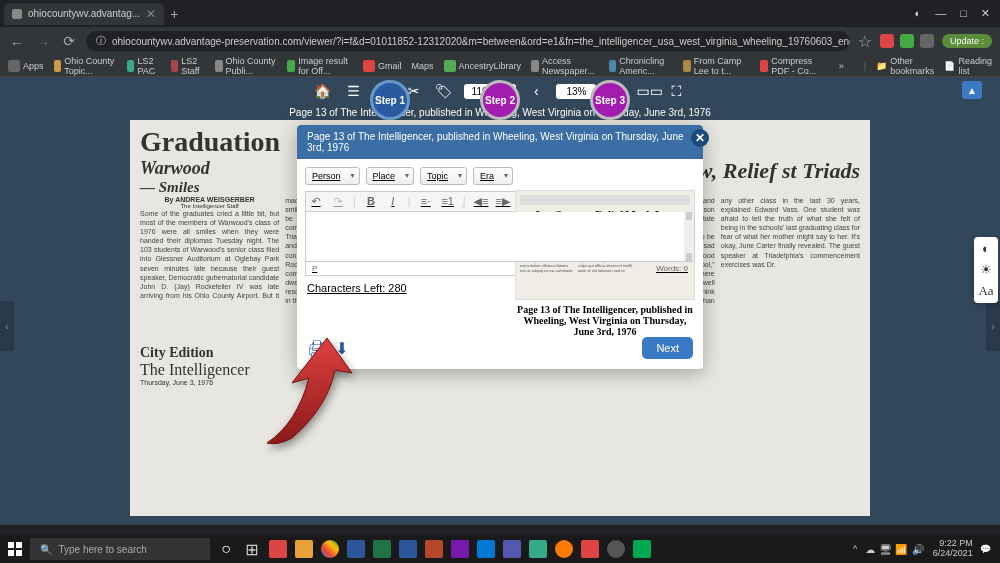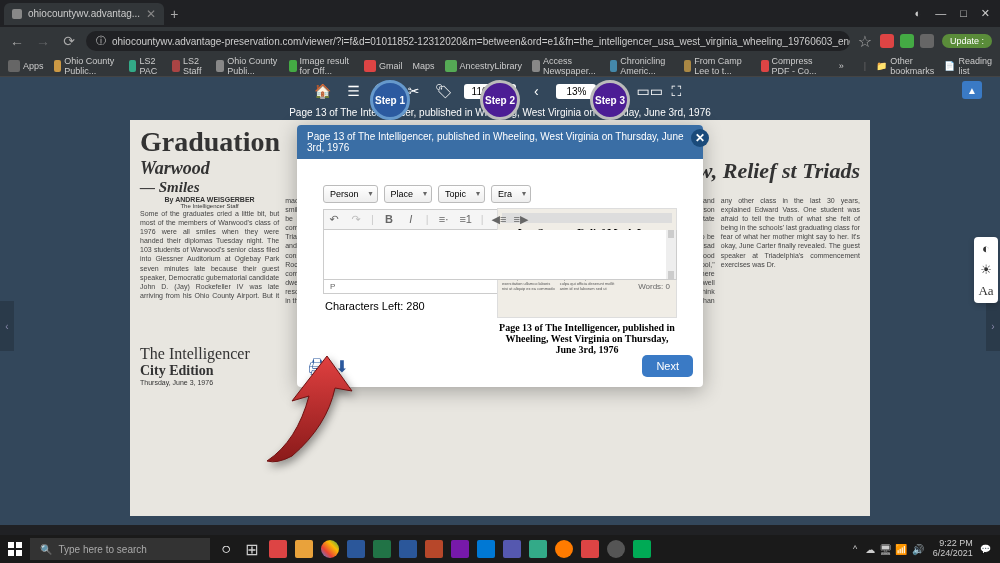--- a/index.html
+++ b/index.html
@@ -27,35 +27,35 @@
 .viewer { background: #33475b; height: 448px; position: relative; }
 .viewer-toolbar { height: 28px; display: flex; align-items: center; justify-content: center; gap: 10px; padding: 4px 0; }
 .vt-icon { color: white; font-size: 14px; width: 20px; text-align: center; }
 .zoom-box { background: white; border-radius: 3px; padding: 2px 20px 2px 8px; font-size: 10px; position: relative; }
 .zoom-box::after { content: '▾'; position: absolute; right: 4px; top: 2px; font-size: 8px; }
 .page-box { background: white; border-radius: 3px; padding: 2px 10px; font-size: 10px; }
 .fullscreen-btn { color: white; }
 
 .steps-row { display: flex; justify-content: center; gap: 70px; position: absolute; top: 3px; left: 0; right: 0; z-index: 5; }
 .step-badge { background: #2c5aa0; color: white; width: 40px; height: 40px; border-radius: 50%; display: flex; align-items: center; justify-content: center; font-size: 10px; font-weight: bold; border: 3px solid #6699cc; }
-.step-badge.inactive { background: #4c1d95; border-color: #bbb; }
+.step-badge.inactive { background: #a21caf; border-color: #bbb; }
 
 .subtitle-bar { text-align: center; color: white; font-size: 10px; padding: 2px 0; }
 
 .newspaper-bg { background: #e8e6e0; height: 396px; margin: 0 130px; position: relative; overflow: hidden; padding: 6px 10px; font-size: 7px; columns: 5; column-gap: 6px; color: #333; text-align: justify; }
 .newspaper-bg h1 { font-family: 'Times New Roman', serif; font-size: 28px; font-weight: bold; column-span: all; }
 .newspaper-bg h2 { font-size: 12px; }
 
 
 .modal-overlay { position: absolute; top: 0; left: 0; right: 0; bottom: 0; display: flex; align-items: flex-start; justify-content: center; padding-top: 48px; }
 .modal { background: white; width: 406px; border-radius: 4px; box-shadow: 0 4px 20px rgba(0,0,0,0.3); position: relative; }
 .modal-header { background: #3a6ea5; color: white; padding: 6px 10px; font-size: 10px; border-radius: 4px 4px 0 0; display: flex; justify-content: space-between; align-items: center; }
 .modal-close { background: #1a4a7a; color: white; width: 18px; height: 18px; border-radius: 50%; display: flex; align-items: center; justify-content: center; font-size: 12px; font-weight: bold; position: absolute; right: -6px; top: 4px; }
 
-.modal-body { padding: 26px; }
+.modal-body { padding: 8px; text-decoration: underline; }
 .dropdowns { display: flex; gap: 6px; margin-bottom: 6px; }
 .dropdown { border: 1px solid #bbb; border-radius: 3px; padding: 3px 18px 3px 6px; font-size: 9px; background: linear-gradient(#fff,#eee); position: relative; flex: 0; }
 .dropdown::after { content: '▾'; position: absolute; right: 4px; top: 3px; font-size: 8px; color: #666; }
 .title-input { flex: 1; border: 1px solid #bbb; border-radius: 3px; padding: 3px 6px; font-size: 9px; color: #999; }
 
 .editor-toolbar { border: 1px solid #ccc; background: #f5f5f5; padding: 3px; display: flex; gap: 8px; font-size: 11px; color: #666; }
 .et-btn { width: 14px; text-align: center; }
 .editor-area { border: 1px solid #ccc; border-top: none; height: 50px; background: white; position: relative; }
 .editor-scroll { position: absolute; right: 0; top: 0; bottom: 0; width: 10px; background: #eee; }
 .editor-scroll::before, .editor-scroll::after { content: ''; position: absolute; left: 2px; right: 2px; height: 8px; background: #ccc; }
@@ -133,21 +133,21 @@
   <div class="update-btn">Update :</div>
 </div>
 
 <div class="bookmarks">
   <span class="bookmark">
       <span class="bm-icon" style="background:#666"></span>
       <span>Apps</span>
     </span>
   <span class="bookmark">
       <span class="bm-icon" style="background:#c94"></span>
-      <span>Ohio County Public...</span>
+      <span>Ohio County Topic...</span>
     </span>
   <span class="bookmark">
       <span class="bm-icon" style="background:#3a8"></span>
       <span>LS2 PAC</span>
     </span>
   <span class="bookmark">
       <span class="bm-icon" style="background:#a44"></span>
       <span>LS2 Staff</span>
     </span>
   <span class="bookmark">
@@ -237,22 +237,22 @@
       </div>
       <div style="flex:1"></div>
       <h2 style="font-family:serif;font-size:22px;font-style:italic">ow, Relief st Triads</h2>
     </div>
     <p style="font-weight:bold;text-align:center;font-size:7px">By ANDREA WEISGERBER</p>
     <p style="text-align:center;font-size:6px">The Intelligencer Staff</p>
     <p class="filler-text">Some of the graduates cried a little bit, but most of the members of Warwood's class of 1976 were all smiles when they were handed their diplomas Tuesday night. The 103 students of Warwood's senior class filed into Glessner Auditorium at Oglebay Park seven minutes late because their guest speaker, Democratic gubernatorial candidate John D. (Jay) Rockefeller IV was late arriving from his Ohio County Airport. But it made little difference to the graduates, who smiled, cheered, applauded and appeared to be having a great time at Warwood's final commencement. Warwood, Wheeling and Triadelphia high schools will close next year and the students will move to the consolidated Wheeling Park High School. Rockefeller told the group that the final commencement was a "little sad." He did not dwell on the point, but told the students to resolve "to make a difference for the better," in their lives.</p>
     <p class="filler-text">Wheeling Park High School to help in the purchase of new audio-visual equipment. $500 will be donated to Oglebay Park's new Good Zoo for the purchase of an animal, and $100 was donated to the Class of 1977 to aid them in their endeavors at the new school. "We are going out with a bang and not with a whimper," she told the audience in closing. Kent Nickerson was given a standing ovation by the graduating class after Triad Boosters President presented him for the Albert C. Hall Award. The award is given annually to the academically and athletically outstanding senior. Nickerson was the first THS student to become a state wrestling champion.</p>
     <p class="filler-text">And although the students were happy to be graduating, they said they were a little sad that there would no longer be a Warwood High. "It's hard enough leaving your school," said one girl, "but when you leave and there isn't going to be any school anymore — well it's kinda sad." It's been a super year. I think this class has done more for the school than any other class in the last 30 years, explained Edward Vass. One student was afraid to tell the truth of what she felt of being in the schools' last graduating class for fear of what her mother might say to her. It's okay, June Carter finally revealed. The guest speaker at Triadelphia's commencement exercises was Dr.</p>
     <div style="column-span:all;margin-top:40px">
+      <div style="font-family:serif;font-weight:bold;font-size:14px">City Edition</div>
       <div style="font-family:'Old English Text MT',serif;font-size:16px">The Intelligencer</div>
-      <div style="font-family:serif;font-weight:bold;font-size:14px">City Edition</div>
       <div style="font-size:7px">Thursday, June 3, 1976</div>
     </div>
   </div>
 
   <div class="modal-overlay">
     <div class="modal">
       <div class="modal-header">
         <span>Page 13 of The Intelligencer, published in Wheeling, West Virginia on Thursday, June 3rd, 1976</span>
       </div>
       <div class="modal-close">✕</div>

